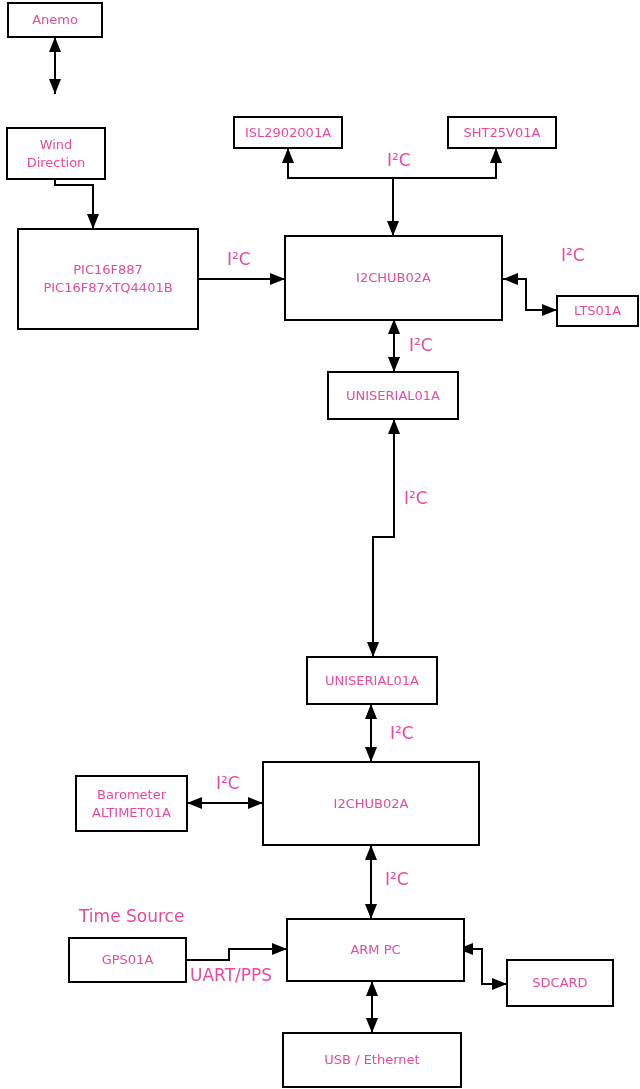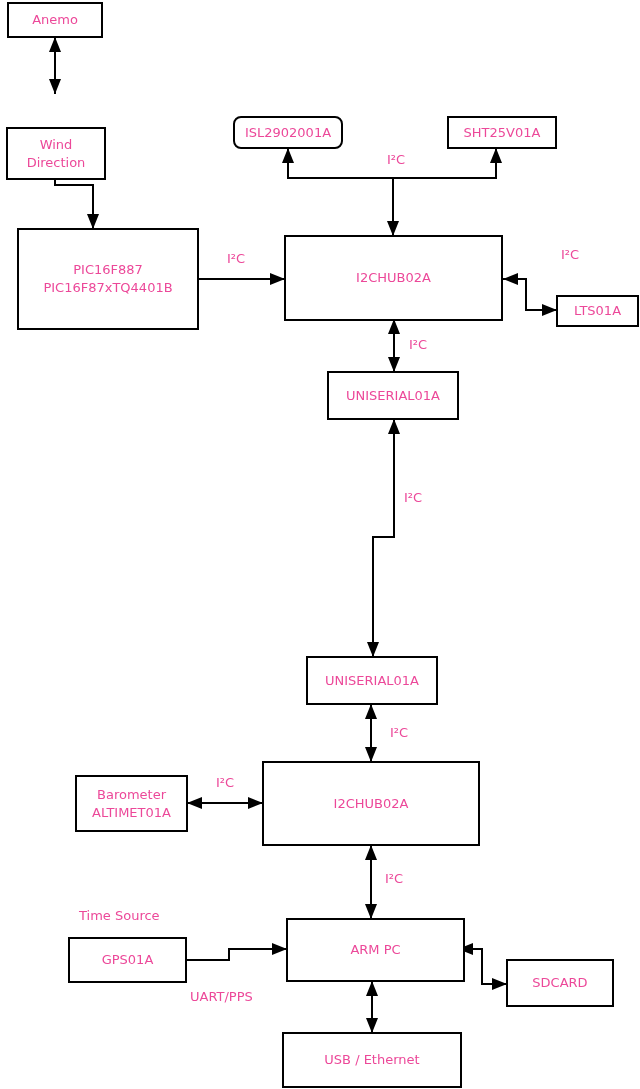--- a/index.html
+++ b/index.html
@@ -38,21 +38,21 @@
     align-items: center;
     justify-content: center;
     text-align: center;
     font-size: 13px;
     line-height: 18px;
     z-index: 2;
     white-space: nowrap;
   }
   .lbl {
     position: absolute;
-    font-size: 13px;
+    font-size: 17px;
     line-height: 14px;
     white-space: nowrap;
     z-index: 2;
   }
 </style>
 </head>
 <body>
 
 <div class="canvas">
 
@@ -98,21 +98,21 @@
   <div class="box" style="left:6px; top:93px; width:100px; height:53px;margin-top:34px;">
     <span>Wind</span>
     <span>Direction</span>
   </div>
 
   <div class="box" style="left:2px; top:228px; width:182px; height:102px;margin-left:15px;">
     <span>PIC16F887</span>
     <span>PIC16F87xTQ4401B</span>
   </div>
 
-  <div class="box" style="left:233px; top:116px; width:110px; height:33px;border-radius:8px;">
+  <div class="box" style="left:233px; top:116px; width:110px; height:33px;">
     <span>ISL2902001A</span>
   </div>
 
   <div class="box" style="left:441px; top:116px; width:110px; height:33px;margin-left:6px;">
     <span>SHT25V01A</span>
   </div>
 
   <div class="box" style="left:284px; top:235px; width:219px; height:86px;">
     <span>I2CHUB02A</span>
   </div>
@@ -156,15 +156,15 @@
 
   <span class="lbl" style="left:227px; top:252px;">I²C</span>
   <span class="lbl" style="left:387px; top:153px;">I²C</span>
   <span class="lbl" style="left:561px; top:248px;">I²C</span>
   <span class="lbl" style="left:409px; top:338px;">I²C</span>
   <span class="lbl" style="left:404px; top:491px;">I²C</span>
   <span class="lbl" style="left:390px; top:726px;">I²C</span>
   <span class="lbl" style="left:216px; top:776px;">I²C</span>
   <span class="lbl" style="left:385px; top:872px;">I²C</span>
   <span class="lbl" style="left:79px; top:909px;">Time Source</span>
-  <span class="lbl" style="left:190px; top:990px;text-align:right;">UART/PPS</span>
+  <span class="lbl" style="left:190px; top:968px;text-align:right;">UART/PPS</span>
 
 </div>
 
 </body></html>

